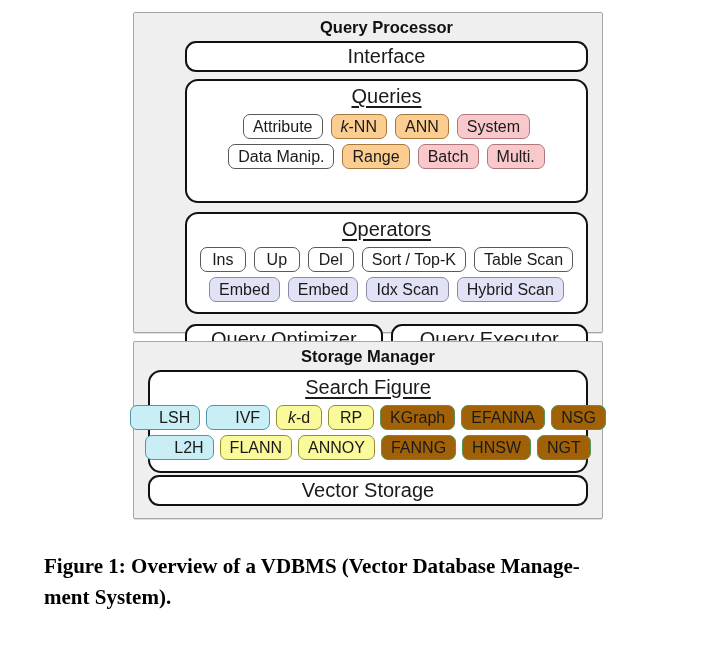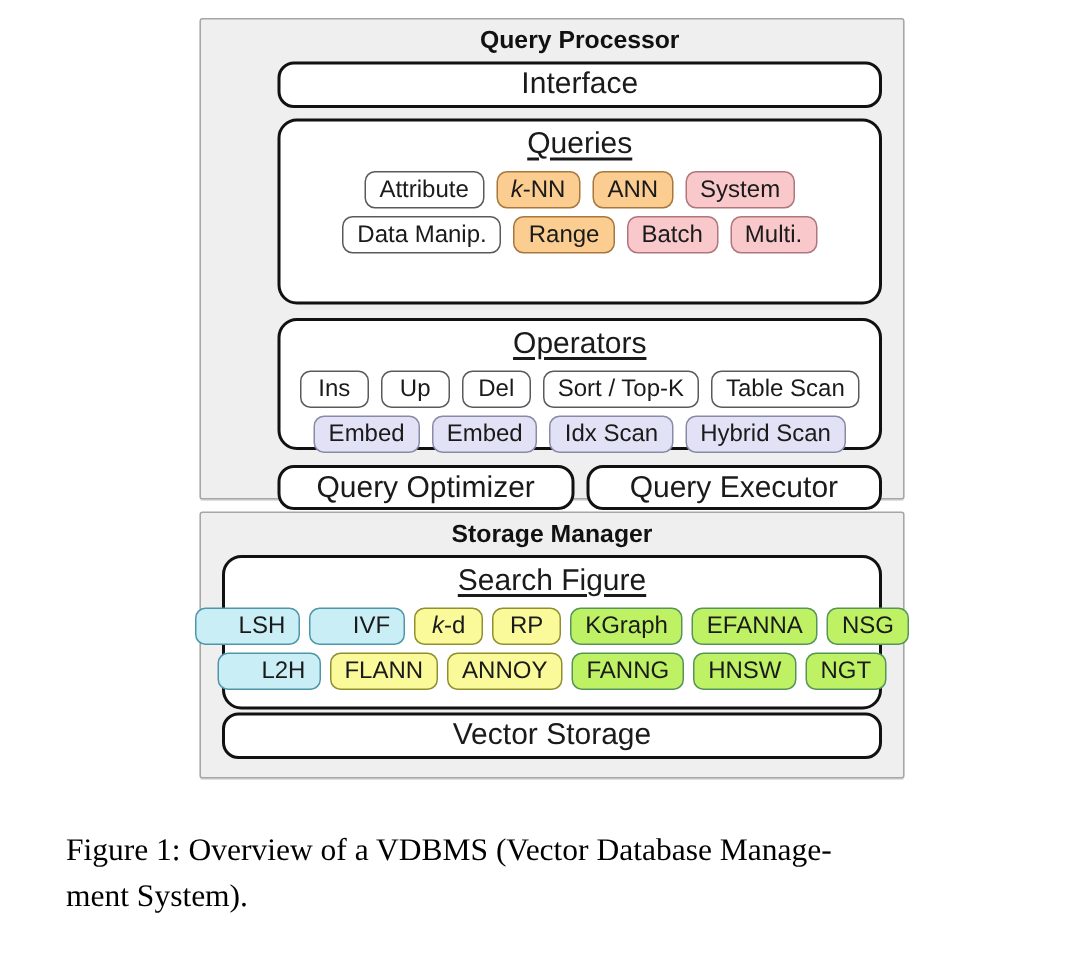--- a/index.html
+++ b/index.html
@@ -51,21 +51,21 @@
   .section {
     margin: 7px 14px 0;
     background: #ffffff;
     border: 2.5px solid #111;
     border-radius: 13px;
     display: flex;
     flex-direction: column;
     align-items: center;
   }
   .sec-queries  { height: 124px;  margin-top: 7px; }
-  .sec-operators{ height: 88px; margin-top: 9px; }
+  .sec-operators{ height: 102px; margin-top: 9px; }
   .sec-indexes  { height: 103px; margin-top: 2px; }
   .section-title {
     font-size: 20px;
     line-height: 25px;
     margin-top: 3px;
     text-decoration: underline;
     text-decoration-thickness: 1.5px;
     text-underline-offset: 3px;
   }
   .rows {
@@ -95,28 +95,28 @@
     background: #fff;
     white-space: nowrap;
   }
   .badge i { font-style: italic; }
   .c-white  { background: #ffffff; border-color: #5a5a5a; }
   .c-orange { background: #fbcd90; border-color: #a9773b; }
   .c-pink   { background: #f9c8cb; border-color: #b0767c; }
   .c-purple { background: #e2e2f7; border-color: #8a8aa8; }
   .c-cyan   { background: #c9eef6; border-color: #4f96a8; padding-left: 28px; }
   .c-yellow { background: #fafa9b; border-color: #90902f; }
-  .c-green  { background: #bef264; border-color: #559558; }
+  .c-green  { background: #a16207; border-color: #559558; }
   .caption {
     position: absolute;
     left: 44px;
     top: 551px;
     width: 648px;
     font-family: "Liberation Serif", serif;
-    font-weight: normal;
+    font-weight: bold;
     font-size: 21px;
     line-height: 31px;
     color: #000;
   }
 </style>
 </head>
 <body>
 
 <div class="panel panel-qp">
   <div class="panel-title">Query Processor</div>

